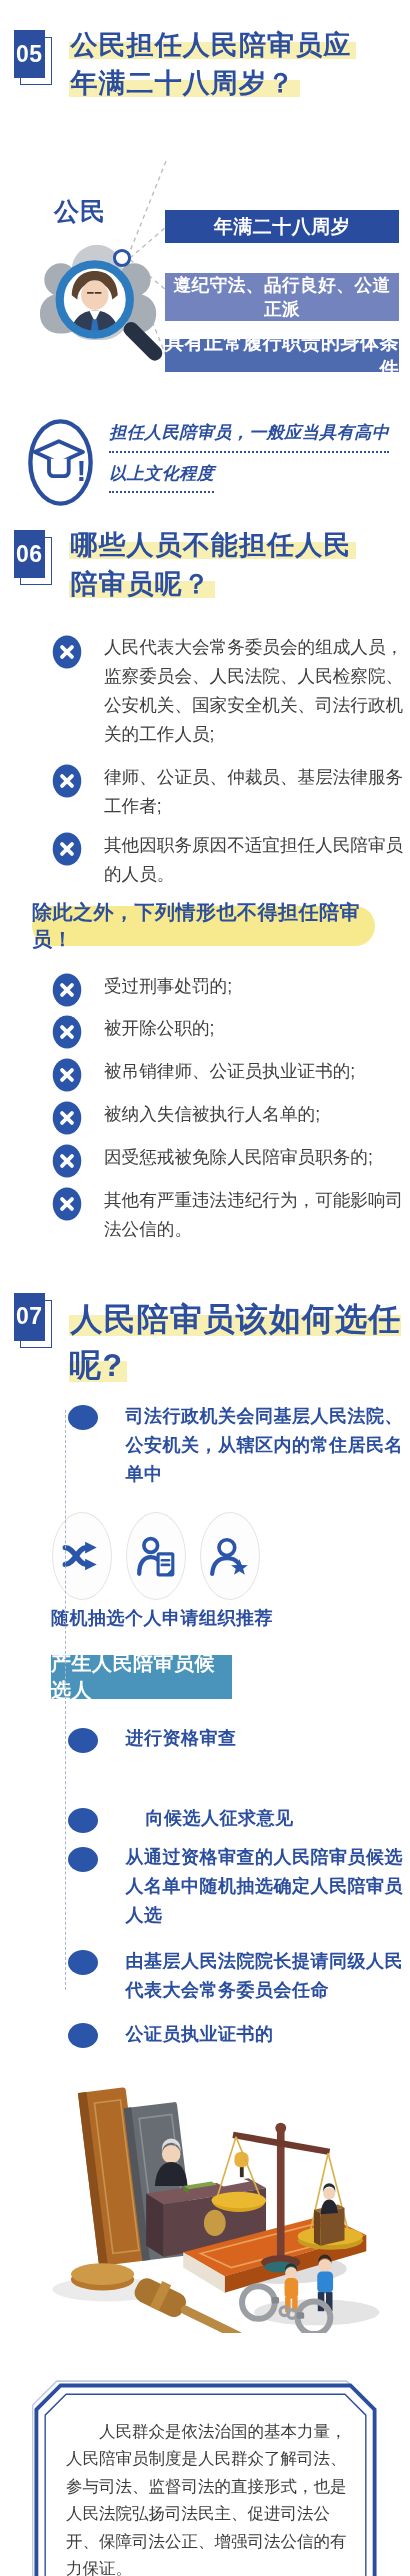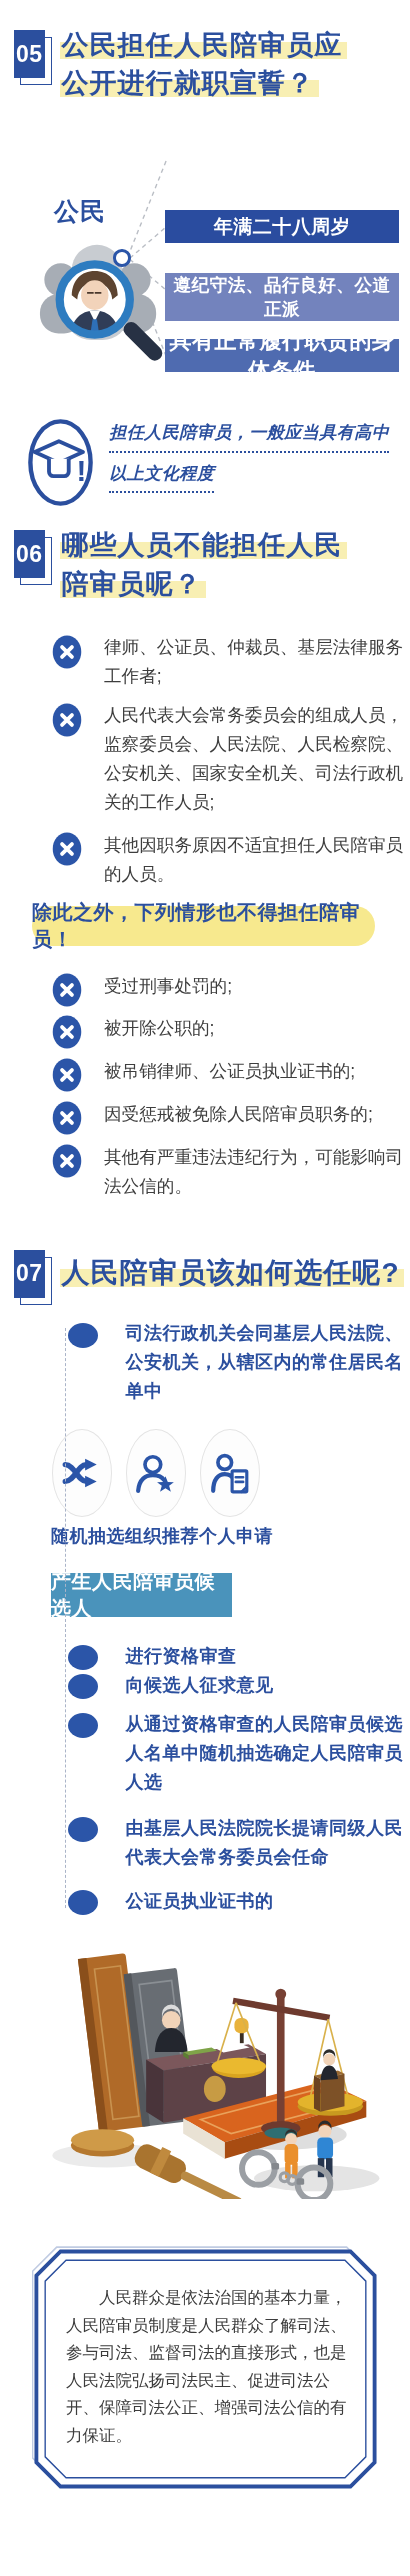--- a/index.html
+++ b/index.html
@@ -13,38 +13,38 @@
     --banner-blue:#4a93bb;
     --text-dark:#3e3e3e;
     --magnifier-blue:#2e7cc0;
   }
   html,body{margin:0;padding:0;}
   body{width:411px;background:#ffffff;font-family:"Liberation Sans","DejaVu Sans",sans-serif;}
   .poster{width:411px;overflow:hidden;position:relative;}
 
   
   .sec-header{display:flex;align-items:flex-start;margin-left:13.7px;}
-  .badge{position:relative;width:40px;height:56px;flex:0 0 auto;}
+  .badge{position:relative;width:40px;height:56px;flex:0 0 auto;padding-left:9px;}
   .badge .shadow{position:absolute;left:6px;top:7.1px;width:30px;height:46px;background:#fff;border:1.6px solid var(--primary-blue,#2b4f9e);}
   .badge .face{position:absolute;left:0;top:0;width:31px;height:48px;background:var(--primary-blue,#2b4f9e);color:#fff;font-size:23px;font-weight:700;display:flex;align-items:center;justify-content:center;letter-spacing:0.5px;}
   .sec-title{margin-left:6.6px;margin-top:-4.4px;font-size:27px;line-height:1.44;font-weight:700;color:var(--primary-blue,#2b4f9e);letter-spacing:1.1px;}
   .hl{background:linear-gradient(to bottom, rgba(255,255,255,0) 40%, var(--highlight-yellow,#f8efb3) 40%, var(--highlight-yellow,#f8efb3) 97%, rgba(255,255,255,0) 97%);padding:0 4.4px 0 1.1px;}
 
   .sec05{margin-top:30px;}
   .sec06{margin-top:22px;}
   .sec07{margin-top:49px;}
 
   
   .diagram{position:relative;height:278px;margin-top:22px;}
   .diagram .lines{position:absolute;left:0;top:0;}
   .cond-bar{position:absolute;left:165px;width:234px;color:#fff;font-weight:700;text-align:center;display:flex;align-items:center;justify-content:center;letter-spacing:0.5px;}
   .bar1{top:19px;height:33px;font-size:18px;background:var(--bar-blue-medium,#4f6bb0);}
   .bar2{top:85px;height:33px;font-size:19px;background:var(--deep-blue,#2a4c9f);}
   .bar3{top:148px;height:48px;font-size:17.6px;background:var(--bar-blue-light,#7383bd);}
-  .bar4{top:214px;height:33px;font-size:22px;background:var(--bar-blue-medium,#4f6bb0);}
+  .bar4{top:214px;height:33px;font-size:19px;background:var(--bar-blue-medium,#4f6bb0);text-align:right;}
   .citizen-label{position:absolute;left:54px;top:70px;font-size:25px;font-weight:700;color:var(--primary-blue,#2b4f9e);letter-spacing:1.1px;}
   .citizen-icon{position:absolute;left:29px;top:103px;}
   .node-ring{position:absolute;left:113px;top:124px;width:17.6px;height:17.6px;border:3.8px solid var(--x-badge-blue,#2b55a8);border-radius:50%;background:#fff;box-sizing:border-box;}
 
   
   .edu{display:flex;align-items:flex-start;margin:13.7px 0 0 26px;}
   .edu-text{margin-left:14.3px;margin-top:4.4px;font-size:17px;font-weight:700;color:var(--primary-blue,#2b4f9e);letter-spacing:0.5px;}
   .edu-line{display:inline-block;padding-bottom:6.6px;border-bottom:2.7px dotted var(--primary-blue,#2b4f9e);margin-bottom:8.8px;font-style:italic;}
 
   
@@ -65,21 +65,21 @@
   .fdot{flex:0 0 auto;width:30px;height:25px;background:var(--x-badge-blue,#2b55a8);border-radius:50%;margin-left:52px;margin-right:27.5px;margin-top:3.3px;}
   .ftext{font-size:18px;font-weight:700;color:var(--primary-blue,#2b4f9e);line-height:29px;max-width:300px;word-break:break-all;letter-spacing:0.5px;}
 
   .methods{display:flex;margin:23px 0 0 51px;}
   .method{width:62px;margin-right:12px;text-align:center;}
   .mcircle{width:58px;height:86px;border:1.6px solid #e4e4e4;border-radius:50%;background:#fdfdfd;display:flex;align-items:center;justify-content:center;margin:0 auto;}
   .mlabel{margin-top:6.6px;font-size:18px;font-weight:700;color:var(--primary-blue,#2b4f9e);white-space:nowrap;letter-spacing:0.5px;}
 
   .cand-banner{margin:25px 0 0 51px;width:181px;height:44px;background:var(--banner-blue,#4a93bb);color:#fff;font-weight:700;font-size:20px;display:flex;align-items:center;justify-content:center;letter-spacing:0.5px;}
 
-  .mt45{margin-top:25px;} .mt92{} .mt42{margin-top:10px;} .mt30{margin-top:16.5px;} .mt28{margin-top:15.4px;}
+  .mt45{margin-top:25px;} .mt92{margin-top:51px;gap:20px;} .mt42{margin-top:10px;} .mt30{margin-top:16.5px;} .mt28{margin-top:15.4px;}
 
   
   .illustration{margin:16.5px 0 0 18px;}
 
   
   .footer-box{position:relative;width:347px;height:246px;margin:45px auto 38px;}
   .footer-box svg{position:absolute;left:0;top:0;}
   .footer-text{position:absolute;left:34px;top:38px;width:281px;font-size:16.5px;line-height:27.5px;color:#3c3c3c;text-indent:2em;word-break:break-all;}
 </style>
 </head>
@@ -88,21 +88,21 @@
 <div class="poster">
 
   
   <div class="sec-header sec05">
     <div class="badge">
       <div class="shadow"></div>
       <div class="face">05</div>
     </div>
     <div class="sec-title">
       <div><span class="hl">公民担任人民陪审员应</span></div>
-      <div><span class="hl">公开进行就职宣誓？</span></div>
+      <div><span class="hl">年满二十八周岁？</span></div>
     </div>
   </div>
 
   
   <div class="diagram">
     <svg class="lines" width="411" height="278" viewBox="0 0 747 505">
       <line x1="232" y1="240" x2="302" y2="65" stroke="#b9bdc4" stroke-width="2.5" stroke-dasharray="8 7"></line>
       <line x1="236" y1="242" x2="302" y2="185" stroke="#b9bdc4" stroke-width="2.5" stroke-dasharray="8 7"></line>
       <line x1="236" y1="244" x2="302" y2="300" stroke="#b9bdc4" stroke-width="2.5" stroke-dasharray="8 7"></line>
       <line x1="232" y1="246" x2="302" y2="420" stroke="#b9bdc4" stroke-width="2.5" stroke-dasharray="8 7"></line>
@@ -165,39 +165,39 @@
       <div class="face">06</div>
     </div>
     <div class="sec-title">
       <div><span class="hl">哪些人员不能担任人民</span></div>
       <div><span class="hl">陪审员呢？</span></div>
     </div>
   </div>
 
   
   <div class="xlist xlist1">
+    <div class="xitem">
+      <svg class="xicon" width="30" height="34" viewBox="0 0 54 62">
+        <ellipse cx="27" cy="31" rx="26" ry="30" fill="#2b55a8"></ellipse>
+        <path d="M18,22 L36,40 M36,22 L18,40" stroke="#ffffff" stroke-width="7" stroke-linecap="round"></path>
+      </svg>
+      <div class="xtext">人民代表大会常务委员会的组成人员，监察委员会、人民法院、人民检察院、公安机关、国家安全机关、司法行政机关的工作人员;</div>
+    </div>
     <div class="xitem" style="margin-bottom:10px;">
       <svg class="xicon" width="30" height="34" viewBox="0 0 54 62">
         <ellipse cx="27" cy="31" rx="26" ry="30" fill="#2b55a8"></ellipse>
         <path d="M18,22 L36,40 M36,22 L18,40" stroke="#ffffff" stroke-width="7" stroke-linecap="round"></path>
       </svg>
       <div class="xtext">律师、公证员、仲裁员、基层法律服务工作者;</div>
     </div>
     <div class="xitem">
       <svg class="xicon" width="30" height="34" viewBox="0 0 54 62">
         <ellipse cx="27" cy="31" rx="26" ry="30" fill="#2b55a8"></ellipse>
         <path d="M18,22 L36,40 M36,22 L18,40" stroke="#ffffff" stroke-width="7" stroke-linecap="round"></path>
       </svg>
-      <div class="xtext">人民代表大会常务委员会的组成人员，监察委员会、人民法院、人民检察院、公安机关、国家安全机关、司法行政机关的工作人员;</div>
-    </div>
-    <div class="xitem">
-      <svg class="xicon" width="30" height="34" viewBox="0 0 54 62">
-        <ellipse cx="27" cy="31" rx="26" ry="30" fill="#2b55a8"></ellipse>
-        <path d="M18,22 L36,40 M36,22 L18,40" stroke="#ffffff" stroke-width="7" stroke-linecap="round"></path>
-      </svg>
       <div class="xtext">其他因职务原因不适宜担任人民陪审员的人员。</div>
     </div>
   </div>
 
   
   <div class="pill">除此之外，下列情形也不得担任陪审员！</div>
 
   
   <div class="xlist xlist2">
     <div class="xitem tight">
@@ -213,20 +213,27 @@
         <path d="M18,22 L36,40 M36,22 L18,40" stroke="#ffffff" stroke-width="7" stroke-linecap="round"></path>
       </svg>
       <div class="xtext">被开除公职的;</div>
     </div>
     <div class="xitem tight">
       <svg class="xicon" width="30" height="34" viewBox="0 0 54 62">
         <ellipse cx="27" cy="31" rx="26" ry="30" fill="#2b55a8"></ellipse>
         <path d="M18,22 L36,40 M36,22 L18,40" stroke="#ffffff" stroke-width="7" stroke-linecap="round"></path>
       </svg>
       <div class="xtext">被吊销律师、公证员执业证书的;</div>
+    </div>
+    <div class="xitem tight">
+      <svg class="xicon" width="30" height="34" viewBox="0 0 54 62">
+        <ellipse cx="27" cy="31" rx="26" ry="30" fill="#2b55a8"></ellipse>
+        <path d="M18,22 L36,40 M36,22 L18,40" stroke="#ffffff" stroke-width="7" stroke-linecap="round"></path>
+      </svg>
+      <div class="xtext">被纳入失信被执行人名单的;</div>
     </div>
     <div class="xitem tight">
       <svg class="xicon" width="30" height="34" viewBox="0 0 54 62">
         <ellipse cx="27" cy="31" rx="26" ry="30" fill="#2b55a8"></ellipse>
         <path d="M18,22 L36,40 M36,22 L18,40" stroke="#ffffff" stroke-width="7" stroke-linecap="round"></path>
       </svg>
       <div class="xtext">因受惩戒被免除人民陪审员职务的;</div>
     </div>
     <div class="xitem tight">
       <svg class="xicon" width="30" height="34" viewBox="0 0 54 62">
@@ -236,21 +243,21 @@
       <div class="xtext">其他有严重违法违纪行为，可能影响司法公信的。</div>
     </div>
   </div>
 
   
   <div class="sec-header sec07">
     <div class="badge">
       <div class="shadow"></div>
       <div class="face">07</div>
     </div>
-    <div class="sec-title" style="font-size:28px;margin-top:3.3px;">
+    <div class="sec-title" style="font-size:32px;margin-top:3.3px;">
       <div><span class="hl">人民陪审员该如何选任呢?</span></div>
     </div>
   </div>
 
   
   <div class="flow">
     <div class="flow-dash"></div>
 
     <div class="fitem">
       <div class="fdot"></div>
@@ -265,37 +272,37 @@
             <path d="M8,24 C26,24 32,56 48,56" fill="none" stroke="#2b55a8" stroke-width="10" stroke-linecap="round"></path>
             <polygon points="46,13 68,24 46,35" fill="#2b55a8"></polygon>
             <polygon points="46,45 68,56 46,67" fill="#2b55a8"></polygon>
           </svg>
         </div>
         <div class="mlabel">随机抽选</div>
       </div>
       <div class="method">
         <div class="mcircle">
           <svg width="42" height="42" viewBox="0 0 80 80">
-            <circle cx="34" cy="24" r="15" fill="#ffffff" stroke="#2b55a8" stroke-width="7"></circle>
-            <path d="M6,74 C8,52 20,44 34,44 C44,44 52,48 56,54" fill="none" stroke="#2b55a8" stroke-width="8" stroke-linecap="round"></path>
-            <polygon points="58,46 62.5,57 74,57.5 65,64.5 68.3,75.5 58,69 47.7,75.5 51,64.5 42,57.5 53.5,57" fill="#2b55a8"></polygon>
-          </svg>
-        </div>
-        <div class="mlabel">组织推荐</div>
-      </div>
-      <div class="method">
-        <div class="mcircle">
-          <svg width="42" height="42" viewBox="0 0 80 80">
             <circle cx="30" cy="20" r="13" fill="#ffffff" stroke="#2b55a8" stroke-width="7"></circle>
             <path d="M8,74 C8,52 18,42 30,42 C38,42 44,46 47,52" fill="none" stroke="#2b55a8" stroke-width="8" stroke-linecap="round"></path>
             <rect x="44" y="36" width="28" height="40" rx="2" fill="#ffffff" stroke="#2b55a8" stroke-width="6"></rect>
             <path d="M51,48 h14 M51,57 h14 M72,66 l-10,10" stroke="#2b55a8" stroke-width="5" stroke-linecap="round"></path>
           </svg>
         </div>
         <div class="mlabel">个人申请</div>
+      </div>
+      <div class="method">
+        <div class="mcircle">
+          <svg width="42" height="42" viewBox="0 0 80 80">
+            <circle cx="34" cy="24" r="15" fill="#ffffff" stroke="#2b55a8" stroke-width="7"></circle>
+            <path d="M6,74 C8,52 20,44 34,44 C44,44 52,48 56,54" fill="none" stroke="#2b55a8" stroke-width="8" stroke-linecap="round"></path>
+            <polygon points="58,46 62.5,57 74,57.5 65,64.5 68.3,75.5 58,69 47.7,75.5 51,64.5 42,57.5 53.5,57" fill="#2b55a8"></polygon>
+          </svg>
+        </div>
+        <div class="mlabel">组织推荐</div>
       </div>
     </div>
 
     <div class="cand-banner">产生人民陪审员候选人</div>
 
     <div class="fitem mt45">
       <div class="fdot"></div>
       <div class="ftext">进行资格审查</div>
     </div>
     <div class="fitem mt92">

